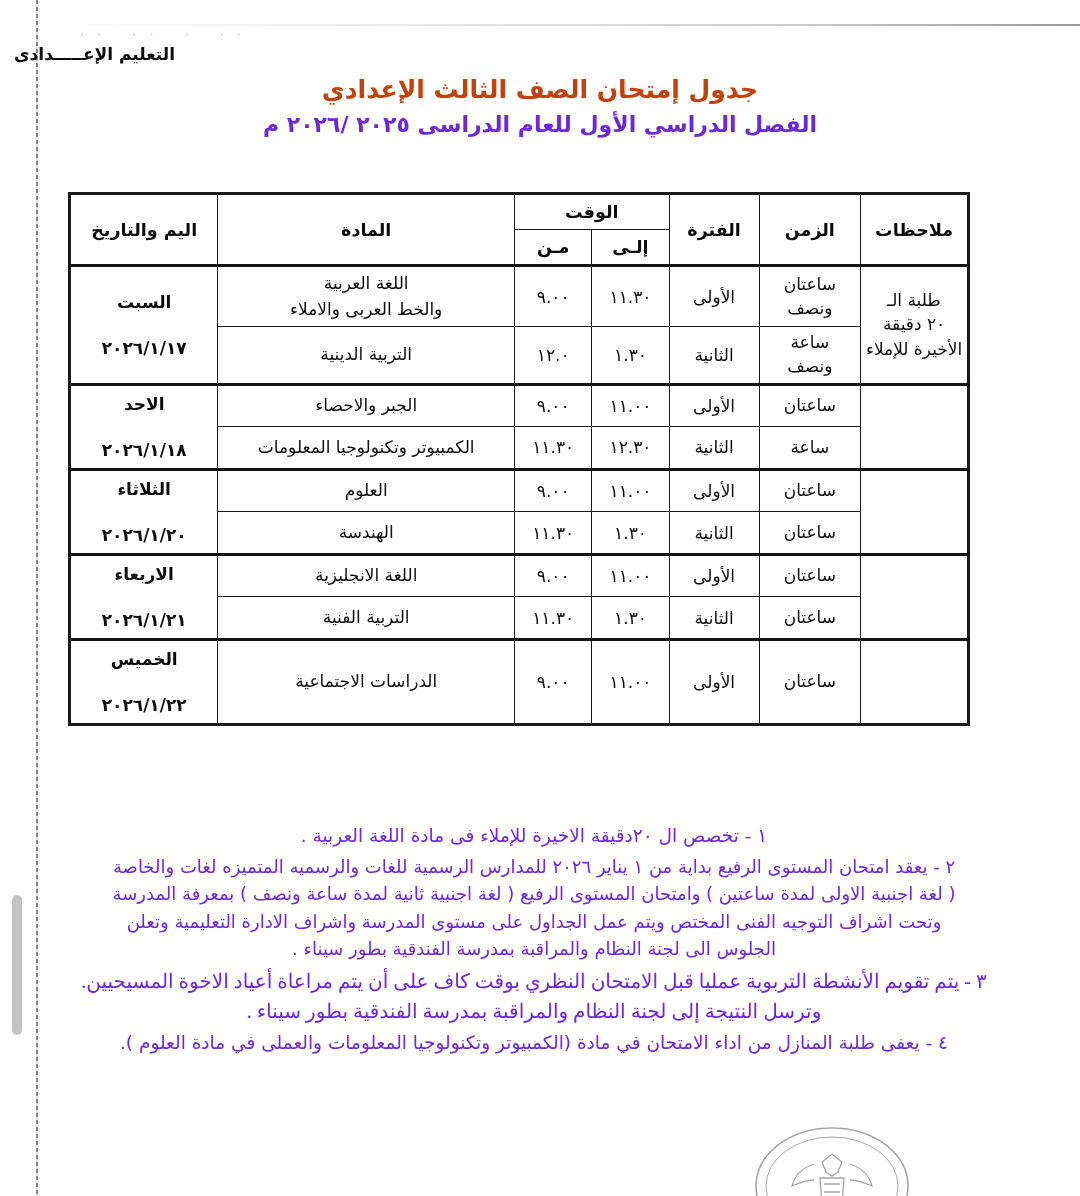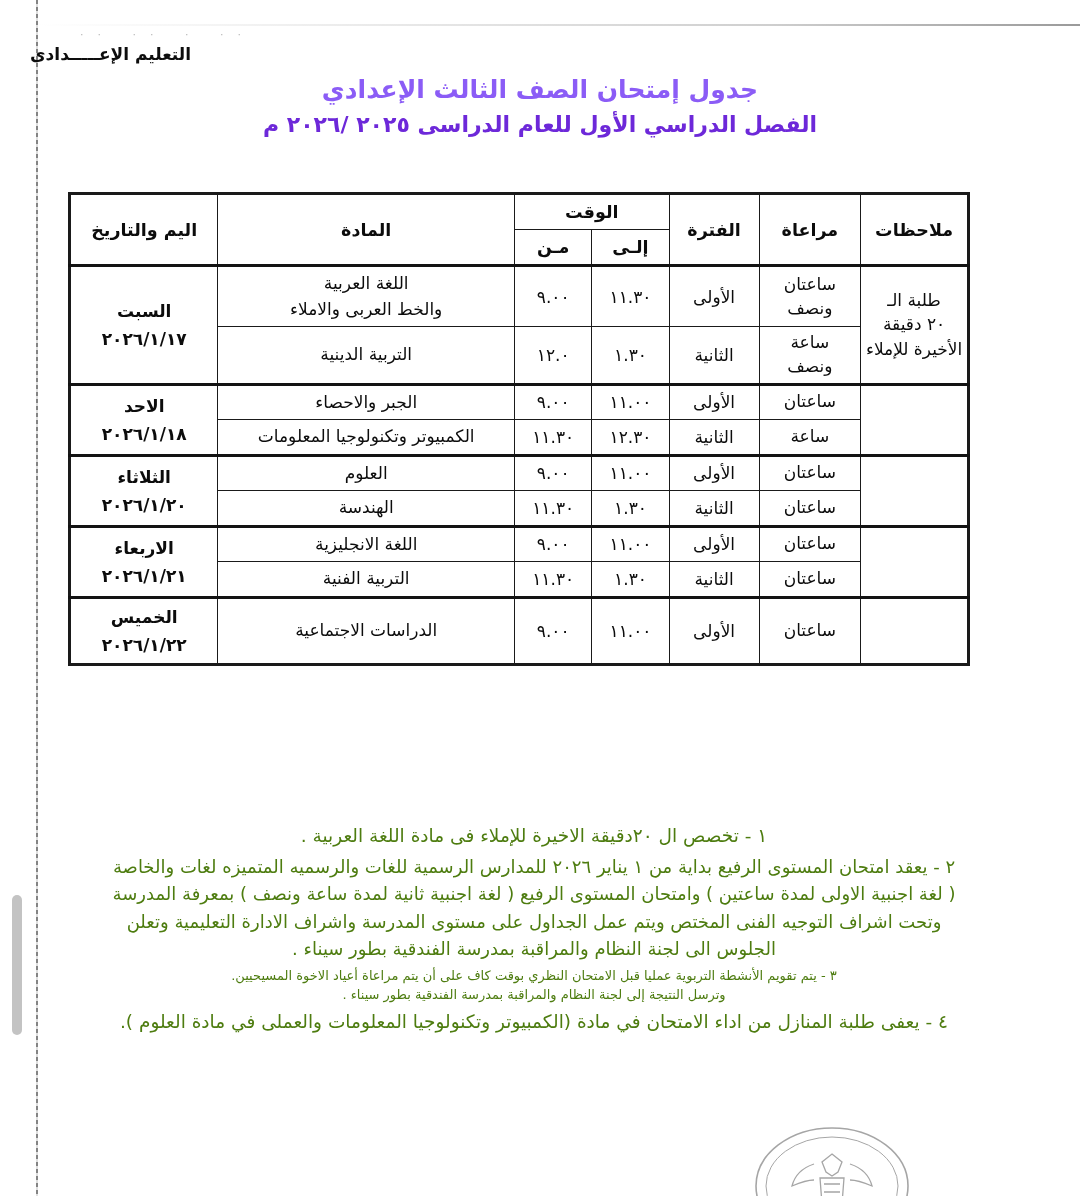--- a/index.html
+++ b/index.html
@@ -62,34 +62,34 @@
     letter-spacing: 14px;
     opacity: .55;
     white-space: nowrap;
     overflow: hidden;
   }
   .header-office {
     font-size: 17px;
     font-weight: bold;
     letter-spacing: 0px;
     color: #0d0d0d;
-    padding-left: 30px;
+    padding-left: 14px;
     text-align: left;
   }
 
   
   .titles {
     position: absolute;
     top: 72px; left: 0; right: 0;
     text-align: center;
   }
   .title-main {
     font-size: 25px;
     font-weight: bold;
-    color: #8b5cf6;
+    color: #c2410c;
     letter-spacing: 0px;
     line-height: 1.45;
   }
   .title-sub {
     font-size: 22px;
     font-weight: bold;
     color: #6d28d9;
     line-height: 1.5;
   }
 
@@ -131,21 +131,21 @@
   .col-period { width: 10%;  }
   .col-time   { width: 11.3%;}
   .col-notes  { width: 12%;  }
 
   .cell-day {
     font-weight: bold;
     font-size: 16.5px;
     line-height: 1.65;
   }
   .cell-day .d-name { display: block; }
-  .cell-day .d-date { display: block; font-weight: bold; letter-spacing: .5px; }
+  .cell-day .d-date { display: block; font-weight: bold; letter-spacing: .5px; margin-top: 18px; }
   .cell-subject { font-size: 17px; line-height: 1.5; }
   .cell-subject .s-l2 { display: block; }
   .cell-num { font-size: 17px; letter-spacing: 1px; }
   .cell-period { font-size: 17px; }
   .cell-dur { font-size: 17px; line-height: 1.4; }
   .cell-dur span { display: block; }
   .cell-note-sat {
     font-size: 14.5px;
     line-height: 1.45;
     padding: 4px 6px;
@@ -167,28 +167,28 @@
     font-weight: bold;
     text-align: right;
     padding-left: 0;
     padding-right: 6px;
     margin-bottom: 10px;
     color: #0a0a0a;
   }
   .note-item {
     font-size: 18.5px;
     line-height: 1.52;
-    color: #4d7c0f;
+    color: #6d28d9;
     margin-bottom: 3px;
     text-align: center;
   }
   .note-line { display: block; white-space: nowrap; }
   .note-1 { text-align: center; }
   .note-2 .note-line { font-size: 18px; }
-  .note-3 .note-line { font-size: 13px; }
+  .note-3 .note-line { font-size: 20px; font-family: Liberation Serif, serif; }
   .note-4 .note-line { font-size: 18.5px; }
 
   
   .stamp {
     position: absolute;
     left: 742px;
     top: 1108px;
     width: 180px; height: 120px;
     opacity: .42;
     pointer-events: none;
@@ -220,21 +220,21 @@
           <col class="col-time">
           <col class="col-period">
         <col class="col-to">
           <col class="col-from">
         <col class="col-subj">
           <col class="col-day">
       </colgroup>
       <thead>
         <tr>
           <th rowspan="2">ملاحظات</th>
-          <th rowspan="2">مراعاة</th>
+          <th rowspan="2">الزمن</th>
           <th rowspan="2">الفترة</th>
           <th colspan="2" class="thead-time-top">الوقت</th>
           <th rowspan="2">المادة</th>
           <th rowspan="2">اليم والتاريخ</th>
         </tr>
         <tr>
           <th>إلـى</th>
           <th>مـن</th>
         </tr>
       </thead>

